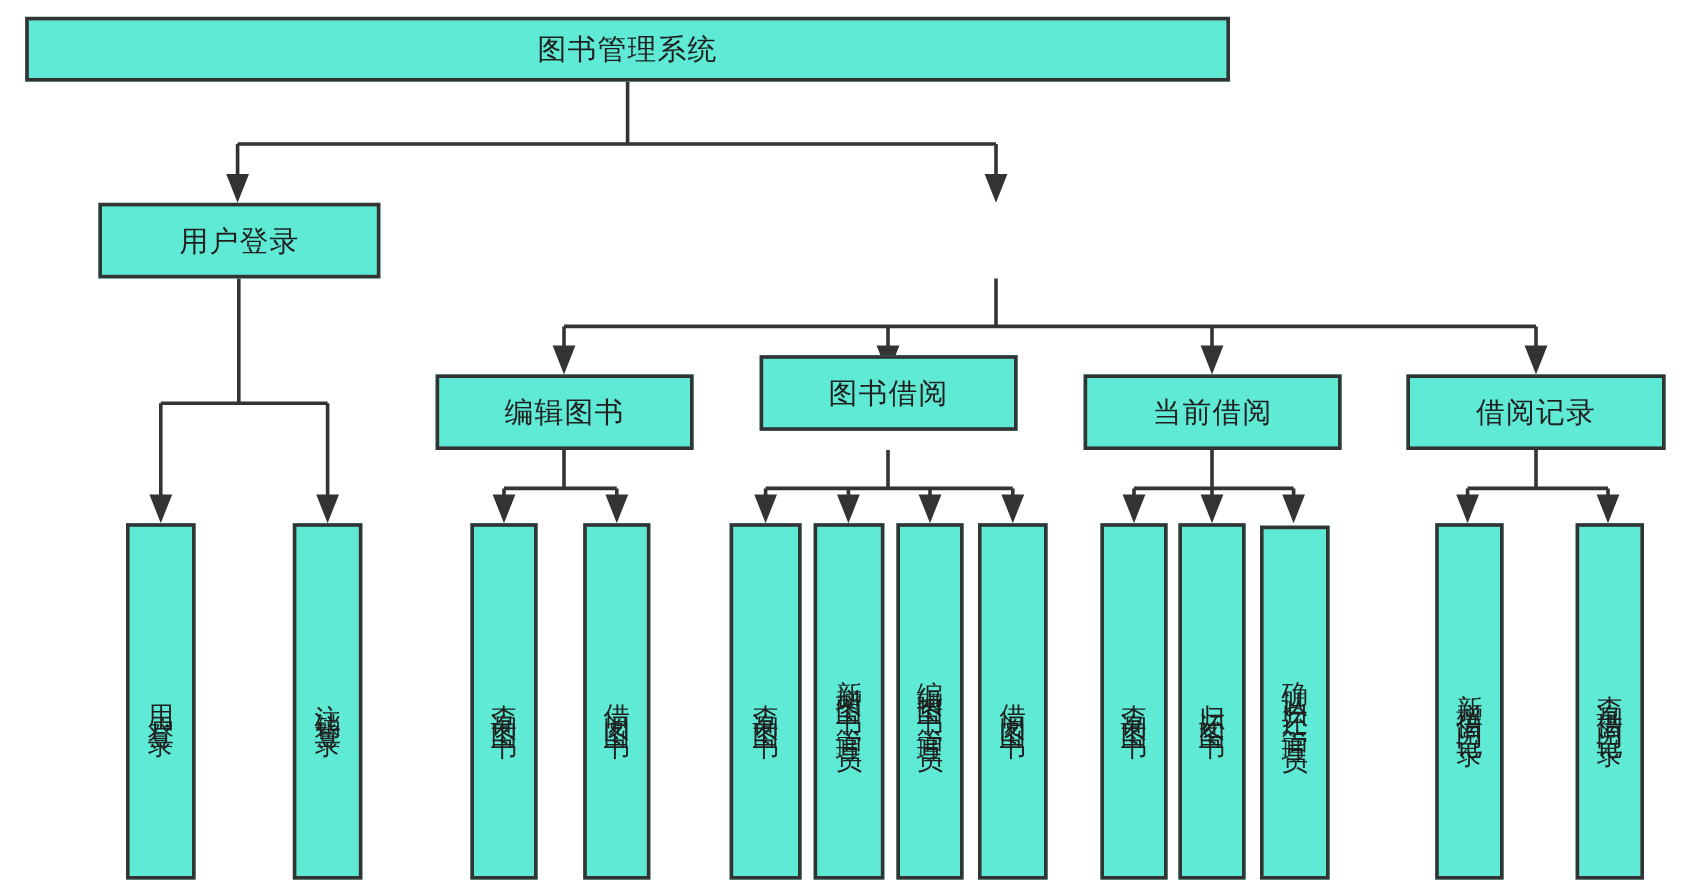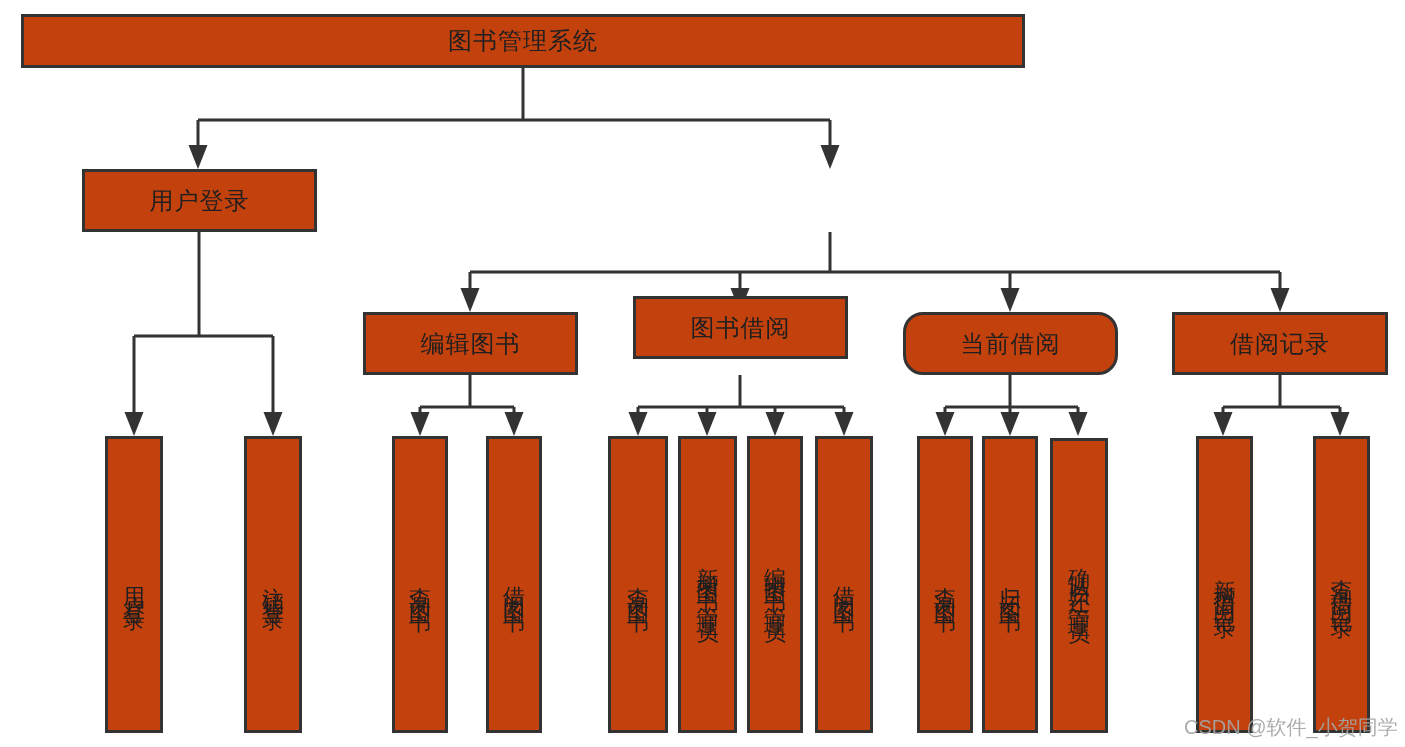--- a/index.html
+++ b/index.html
@@ -17,21 +17,21 @@
   }
   .edges {
     position: absolute;
     left: 0;
     top: 0;
     width: 1405px;
     height: 747px;
   }
   .node {
     position: absolute;
-    background: #c2410c;
+    background: #5eead4;
     border: 3px solid #333333;
     box-sizing: border-box;
     display: flex;
     align-items: center;
     justify-content: center;
   }
   .node-h span {
     font-size: 24px;
     color: #1f1f1f;
     letter-spacing: 1px;
@@ -106,21 +106,21 @@
   <div class="node node-h" style="left:82px; top:169px; width:235px; height:63px;">
     <span>用户登录</span>
   </div>
 
   <div class="node node-h" style="left:363px; top:312px; width:215px; height:63px;">
     <span>编辑图书</span>
   </div>
   <div class="node node-h" style="left:633px; top:296px; width:215px; height:63px;">
     <span>图书借阅</span>
   </div>
-  <div class="node node-h" style="left:903px; top:312px; width:215px; height:63px;border-radius:20px;">
+  <div class="node node-h" style="left:903px; top:312px; width:215px; height:63px;">
     <span>当前借阅</span>
   </div>
   <div class="node node-h" style="left:1172px; top:312px; width:216px; height:63px;">
     <span>借阅记录</span>
   </div>
 
   <div class="node node-v" style="left:105px; top:436px; width:58px; height:297px;">
     <span>用户登录</span>
   </div>
   <div class="node node-v" style="left:244px; top:436px; width:58px; height:297px;">
@@ -157,15 +157,14 @@
     <span>确认归还（管理员）</span>
   </div>
 
   <div class="node node-v" style="left:1196px; top:436px; width:57px; height:297px;">
     <span>新增借阅记录</span>
   </div>
   <div class="node node-v" style="left:1313px; top:436px; width:57px; height:297px;">
     <span>查询借阅记录</span>
   </div>
 
-  <div class="watermark">CSDN @软件_小贺同学</div>
 
 </div>
 
 </body></html>

